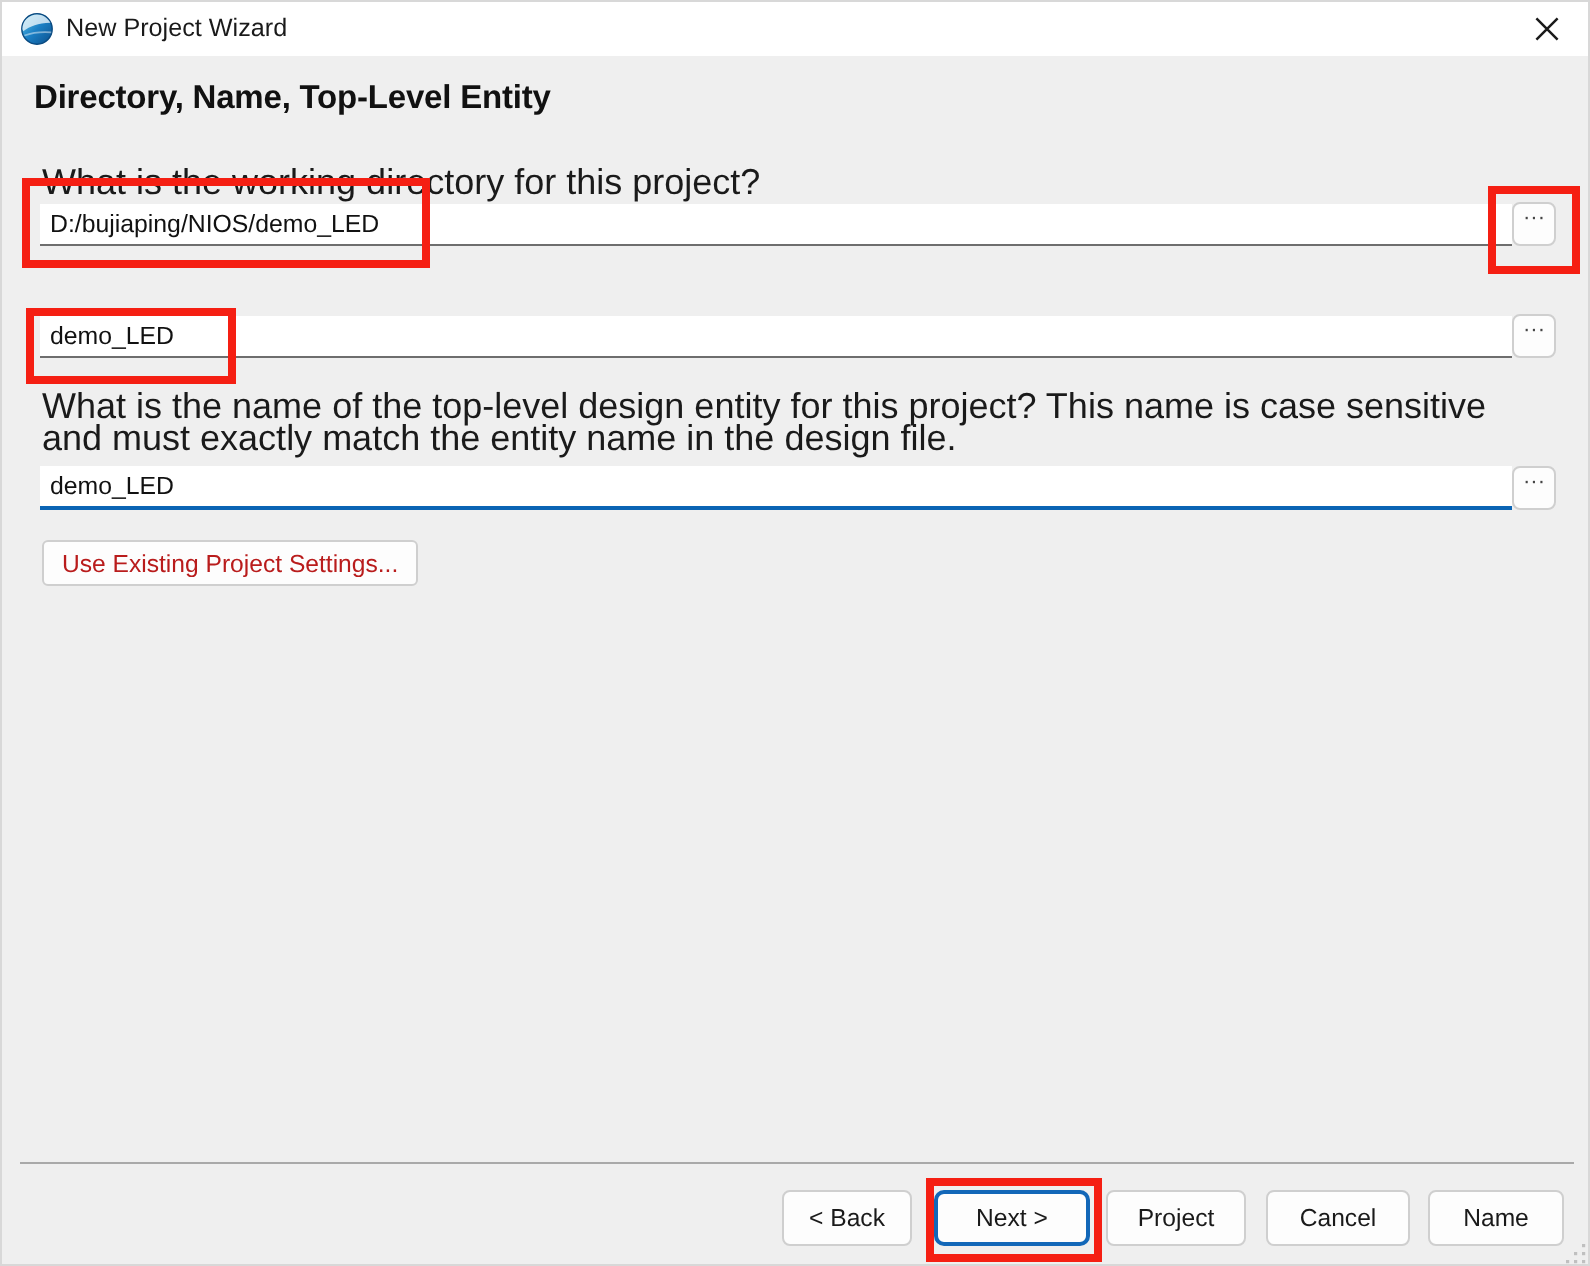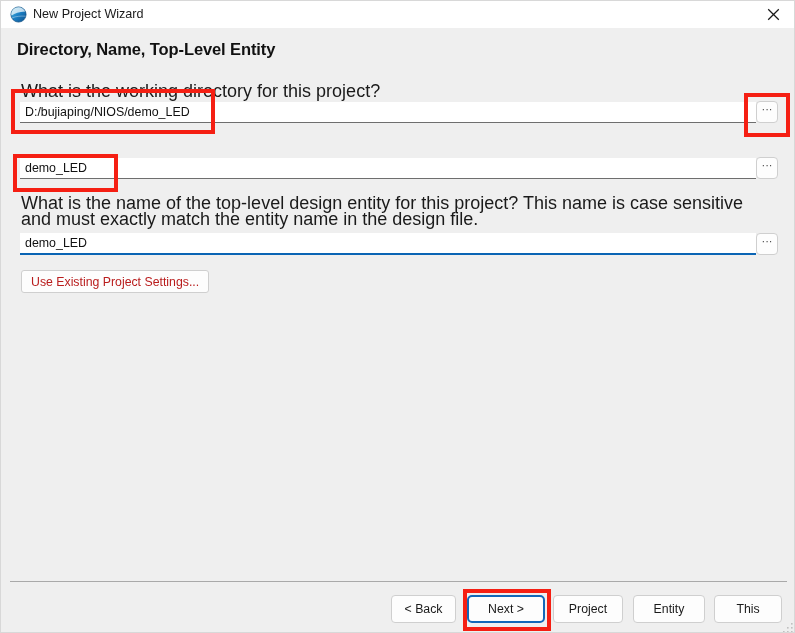--- a/index.html
+++ b/index.html
@@ -277,22 +277,22 @@
 
     <button id="use-existing-btn">Use Existing Project Settings...</button>
   </div>
 
   <div id="footer">
     <div id="footer-sep"></div>
 
     <button class="dlg-btn" style="left:390px; width:65px;">&lt; Back</button>
     <button class="dlg-btn default" style="left:466px; width:78px;">Next &gt;</button>
     <button class="dlg-btn" style="left:552px; width:70px;">Project</button>
-    <button class="dlg-btn" style="left:632px; width:72px;">Entity</button>
-    <button class="dlg-btn" style="left:713px; width:68px;">This</button>
+    <button class="dlg-btn" style="left:632px; width:72px;">Cancel</button>
+    <button class="dlg-btn" style="left:713px; width:68px;">Name</button>
 
     <span id="resize-grip">
       <svg width="12" height="12" viewBox="0 0 12 12">
         <g fill="#9a9a9a">
           <rect x="9" y="1" width="1.6" height="1.6"></rect>
           <rect x="9" y="5" width="1.6" height="1.6"></rect>
             <rect x="5" y="5" width="1.6" height="1.6"></rect>
           <rect x="9" y="9" width="1.6" height="1.6"></rect>
             <rect x="5" y="9" width="1.6" height="1.6"></rect>
           <rect x="1" y="9" width="1.6" height="1.6"></rect>

